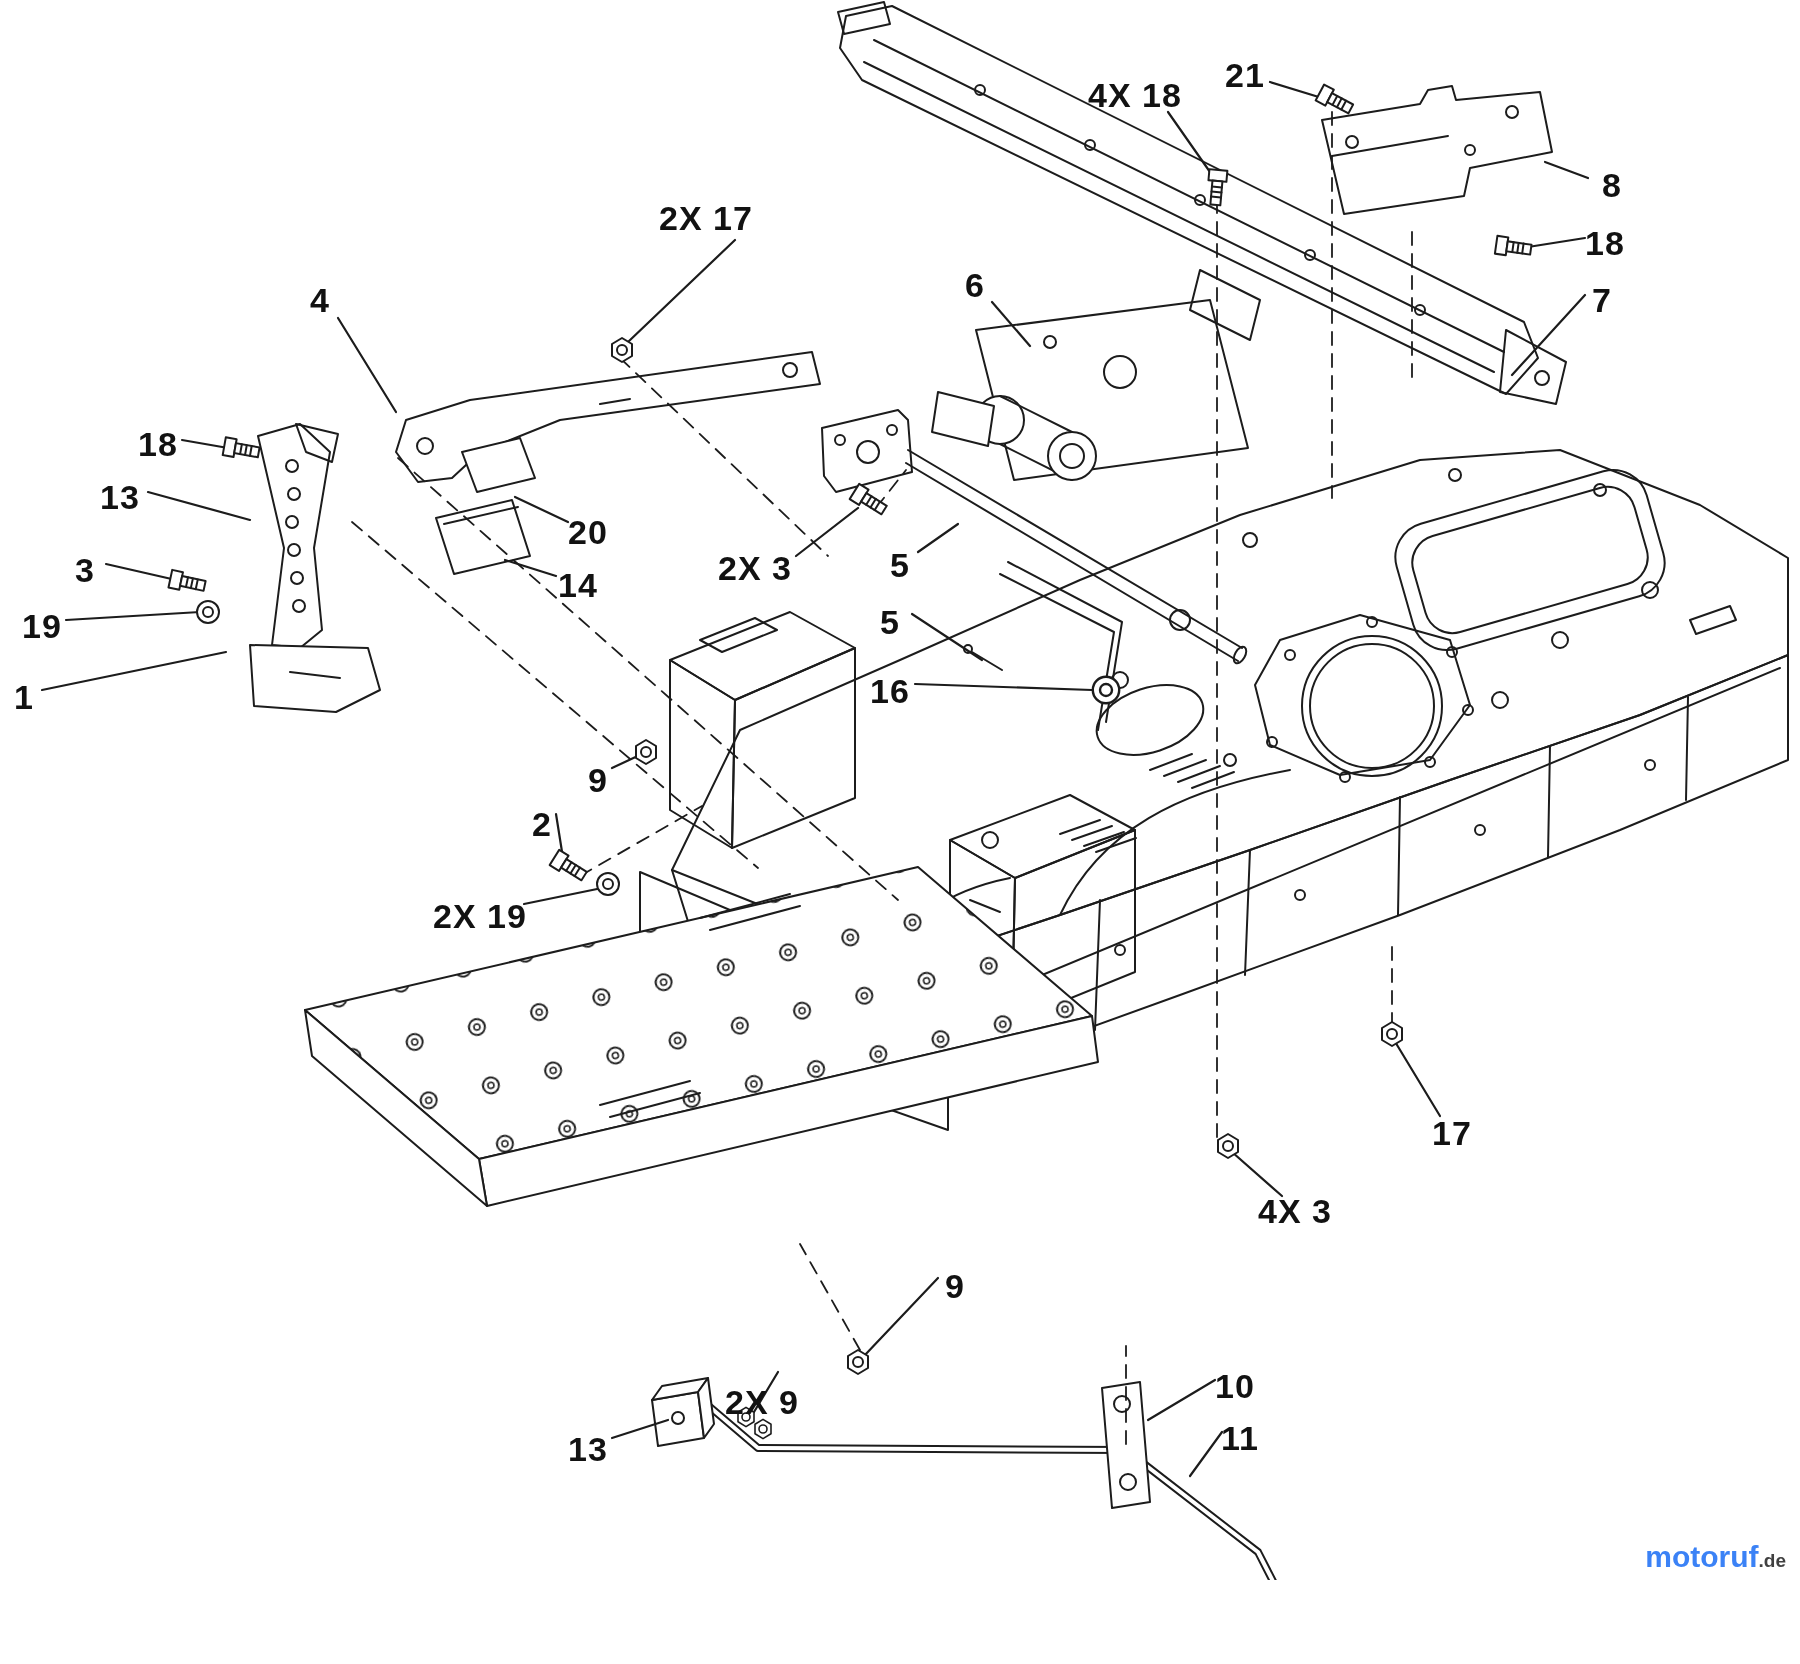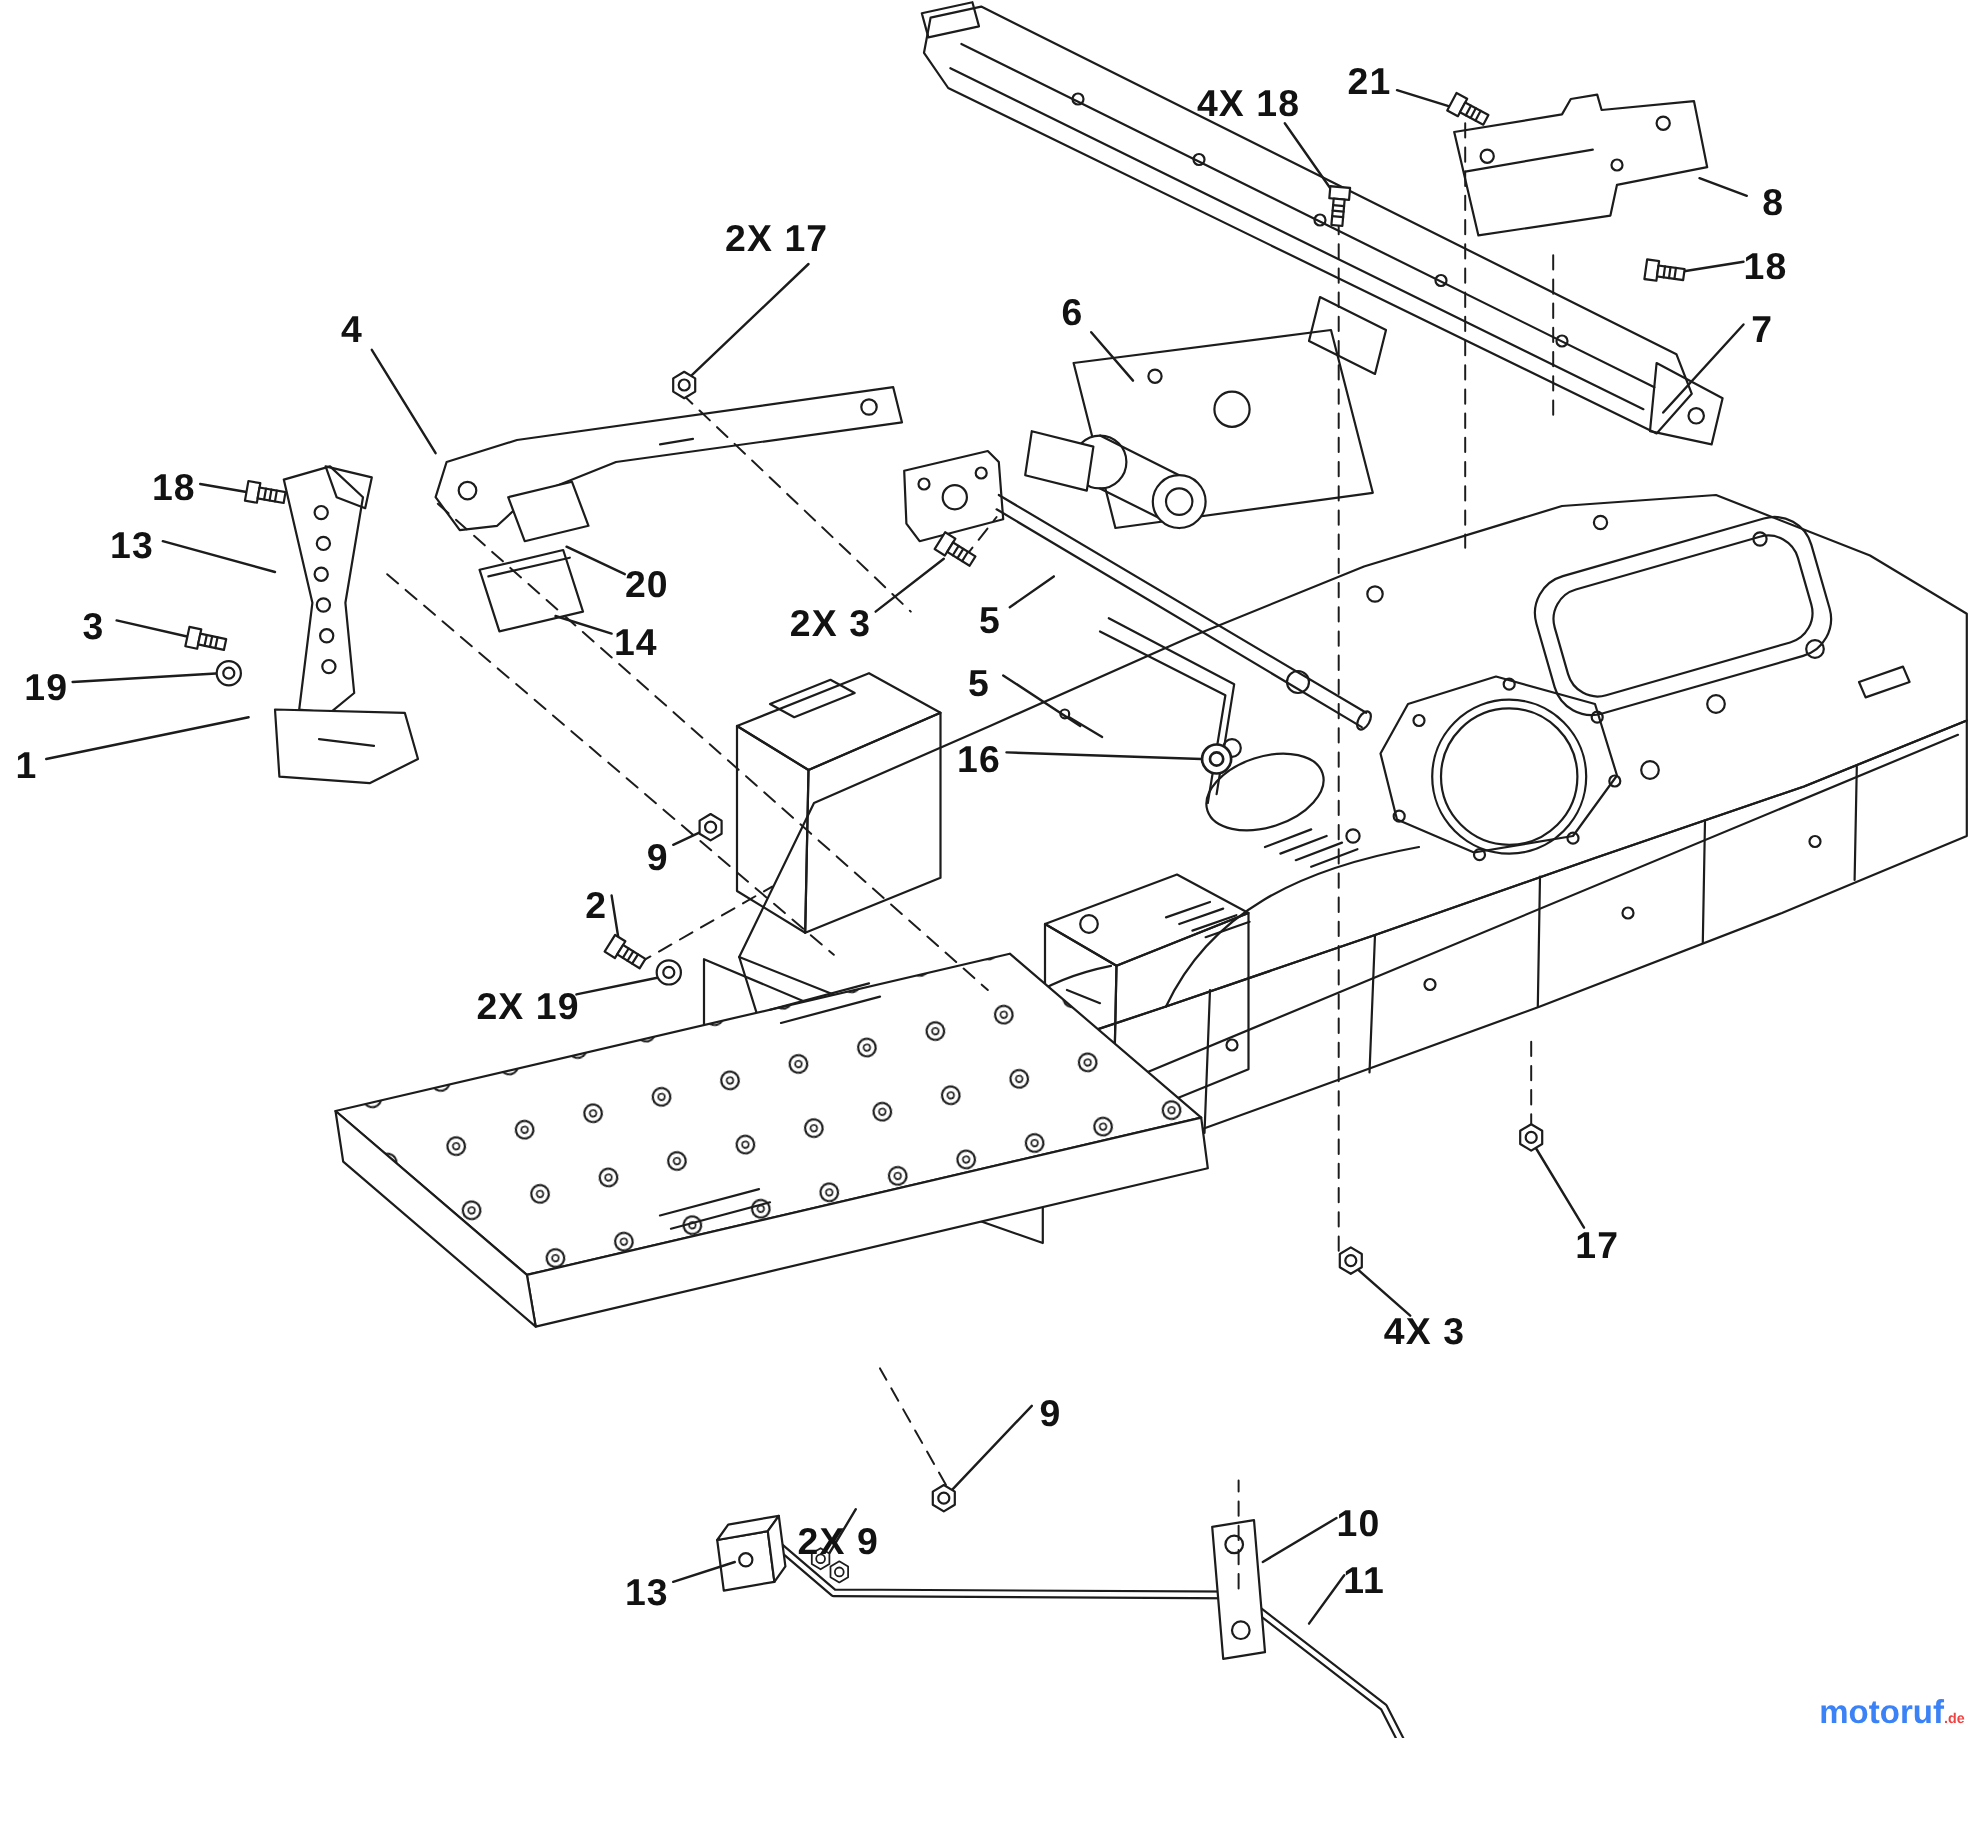--- a/index.html
+++ b/index.html
@@ -11,21 +11,21 @@
   .callout{
     position:absolute;transform:translate(-50%,-50%);
     font-weight:bold;font-size:34px;color:#121212;
     white-space:nowrap;letter-spacing:1px;user-select:none;
   }
   .watermark{
     position:absolute;right:14px;bottom:8px;font-weight:bold;
     font-size:30px;line-height:1;
   }
   .wm-main{color:#3b82f6;}
-  .wm-de{color:#ef4444;font-size:13px;}
+  .wm-de{color:#404040;font-size:19px;}
 </style>
 </head>
 <body>
 
 <div class="stage">
 
 <svg width="1800" height="1664" viewBox="0 0 1800 1664" xmlns="http://www.w3.org/2000/svg">
   <defs>
     <pattern id="dotPattern" width="64" height="60" patternUnits="userSpaceOnUse" patternTransform="rotate(-13.5)">
       <rect width="64" height="60" fill="#ffffff"></rect>

